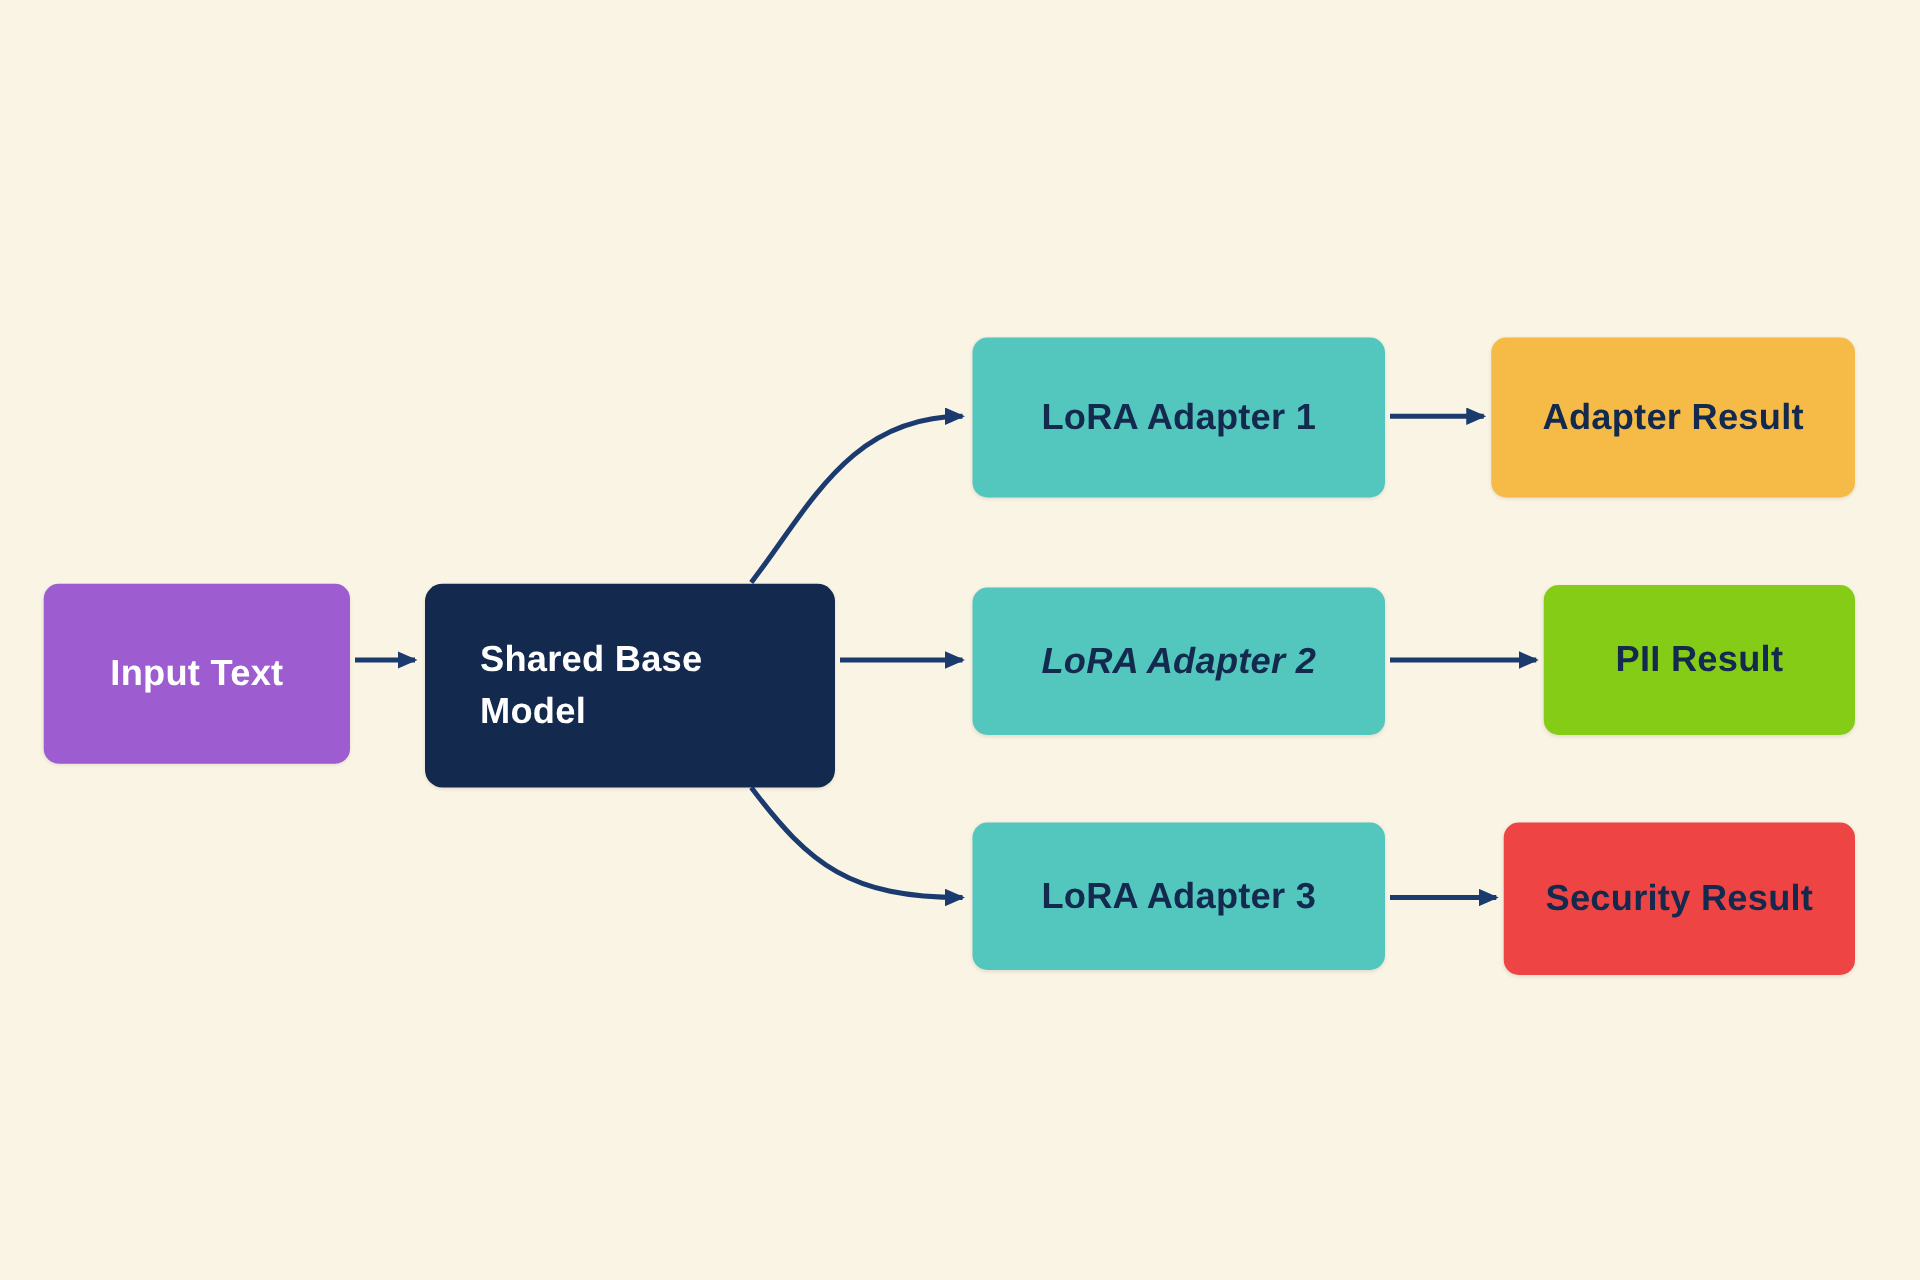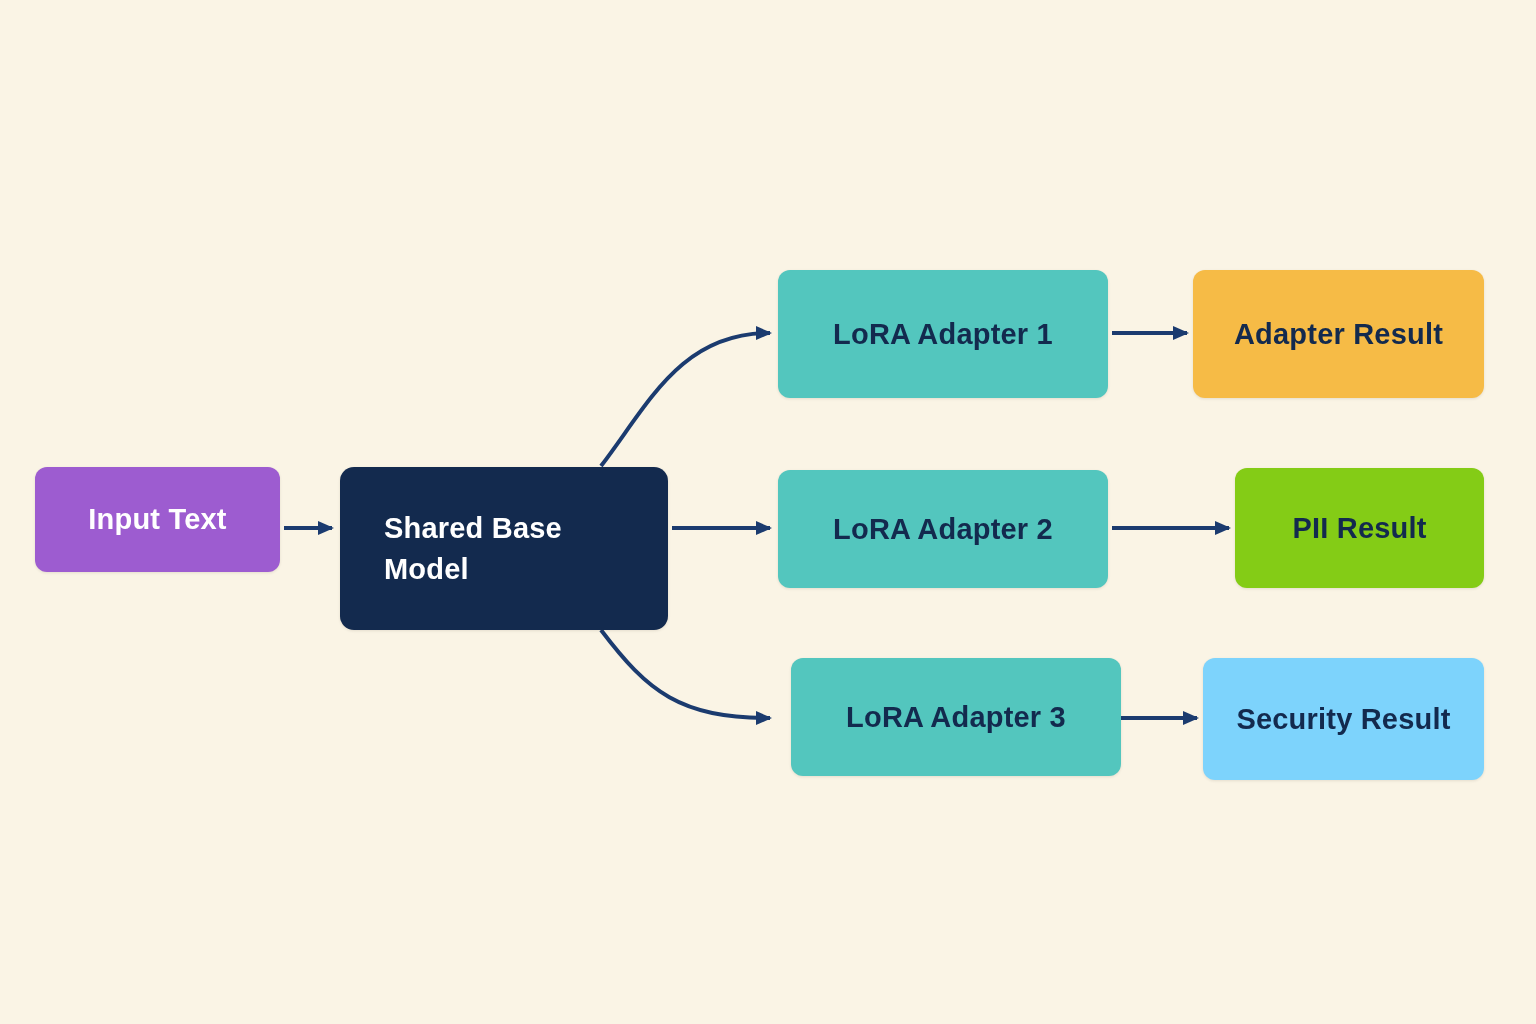--- a/index.html
+++ b/index.html
@@ -39,25 +39,25 @@
     box-sizing: border-box;
     text-align: left;
   }
   .node.left-align {
     justify-content: center;
     text-align: left;
     padding-left: 44px;
     padding-right: 40px;
     line-height: 1.4;
   }
-  .n-input { left: 35px;   top: 467px; width: 245px; height: 105px; }
+  .n-input { left: 35px;   top: 467px; width: 245px; height: 144px; }
   .n-base  { left: 340px;  top: 467px; width: 328px; height: 163px; border-radius: 14px; }
   .n-a1    { left: 778px;  top: 270px; width: 330px; height: 128px; }
   .n-a2    { left: 778px;  top: 470px; width: 330px; height: 118px; }
-  .n-a3    { left: 778px;  top: 658px; width: 330px; height: 118px; margin-left: 13px; }
+  .n-a3    { left: 778px;  top: 658px; width: 330px; height: 118px; }
   .n-r1    { left: 1193px; top: 270px; width: 291px; height: 128px; }
   .n-r2    { left: 1235px; top: 468px; width: 249px; height: 120px; }
   .n-r3    { left: 1203px; top: 658px; width: 281px; height: 122px; }
 </style>
 </head>
 <body>
 
 <div class="canvas" style="background: rgb(250, 244, 229);">
 
   <svg class="arrows" viewBox="0 0 1536 1024" xmlns="http://www.w3.org/2000/svg" style="--arrow: #1B3B6F;">
@@ -80,33 +80,33 @@
   </div>
 
   <div class="node n-base left-align" style="background: rgb(19, 42, 78); color: rgb(255, 255, 255);">
     <span>Shared Base Model</span>
   </div>
 
   <div class="node n-a1" style="background: rgb(83, 198, 190); color: rgb(19, 42, 78);">
     <span>LoRA Adapter 1</span>
   </div>
 
-  <div class="node n-a2" style="background: rgb(83, 198, 190); color: rgb(19, 42, 78);">
+  <div class="node n-a2" style="background: rgb(83, 198, 190); color: rgb(19, 42, 78); font-style: italic;">
     <span>LoRA Adapter 2</span>
   </div>
 
   <div class="node n-a3" style="background: rgb(83, 198, 190); color: rgb(19, 42, 78);">
     <span>LoRA Adapter 3</span>
   </div>
 
   <div class="node n-r1" style="background: rgb(246, 187, 70); color: rgb(19, 42, 78);">
     <span>Adapter Result</span>
   </div>
 
   <div class="node n-r2" style="background: #84cc16; color: rgb(19, 42, 78);">
     <span>PII Result</span>
   </div>
 
-  <div class="node n-r3" style="background: #7dd3fc; color: rgb(19, 42, 78);">
+  <div class="node n-r3" style="background: #ef4444; color: rgb(19, 42, 78);">
     <span>Security Result</span>
   </div>
 
 </div>
 
 </body></html>

